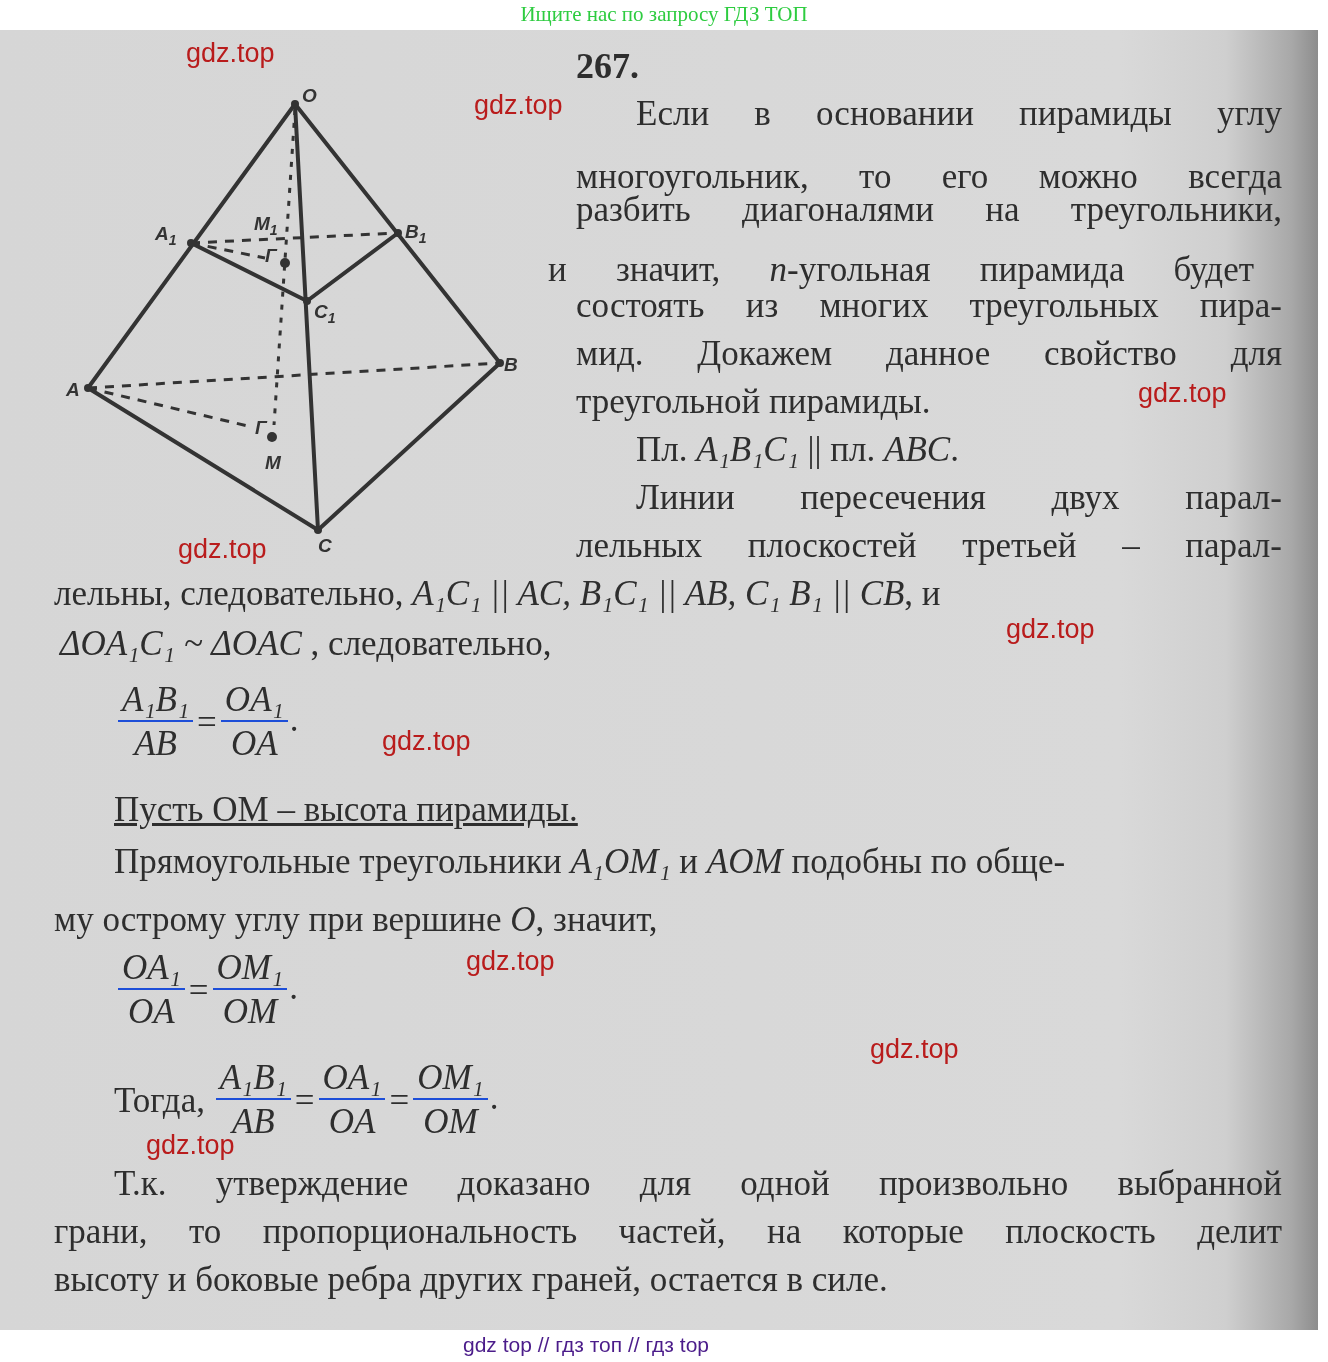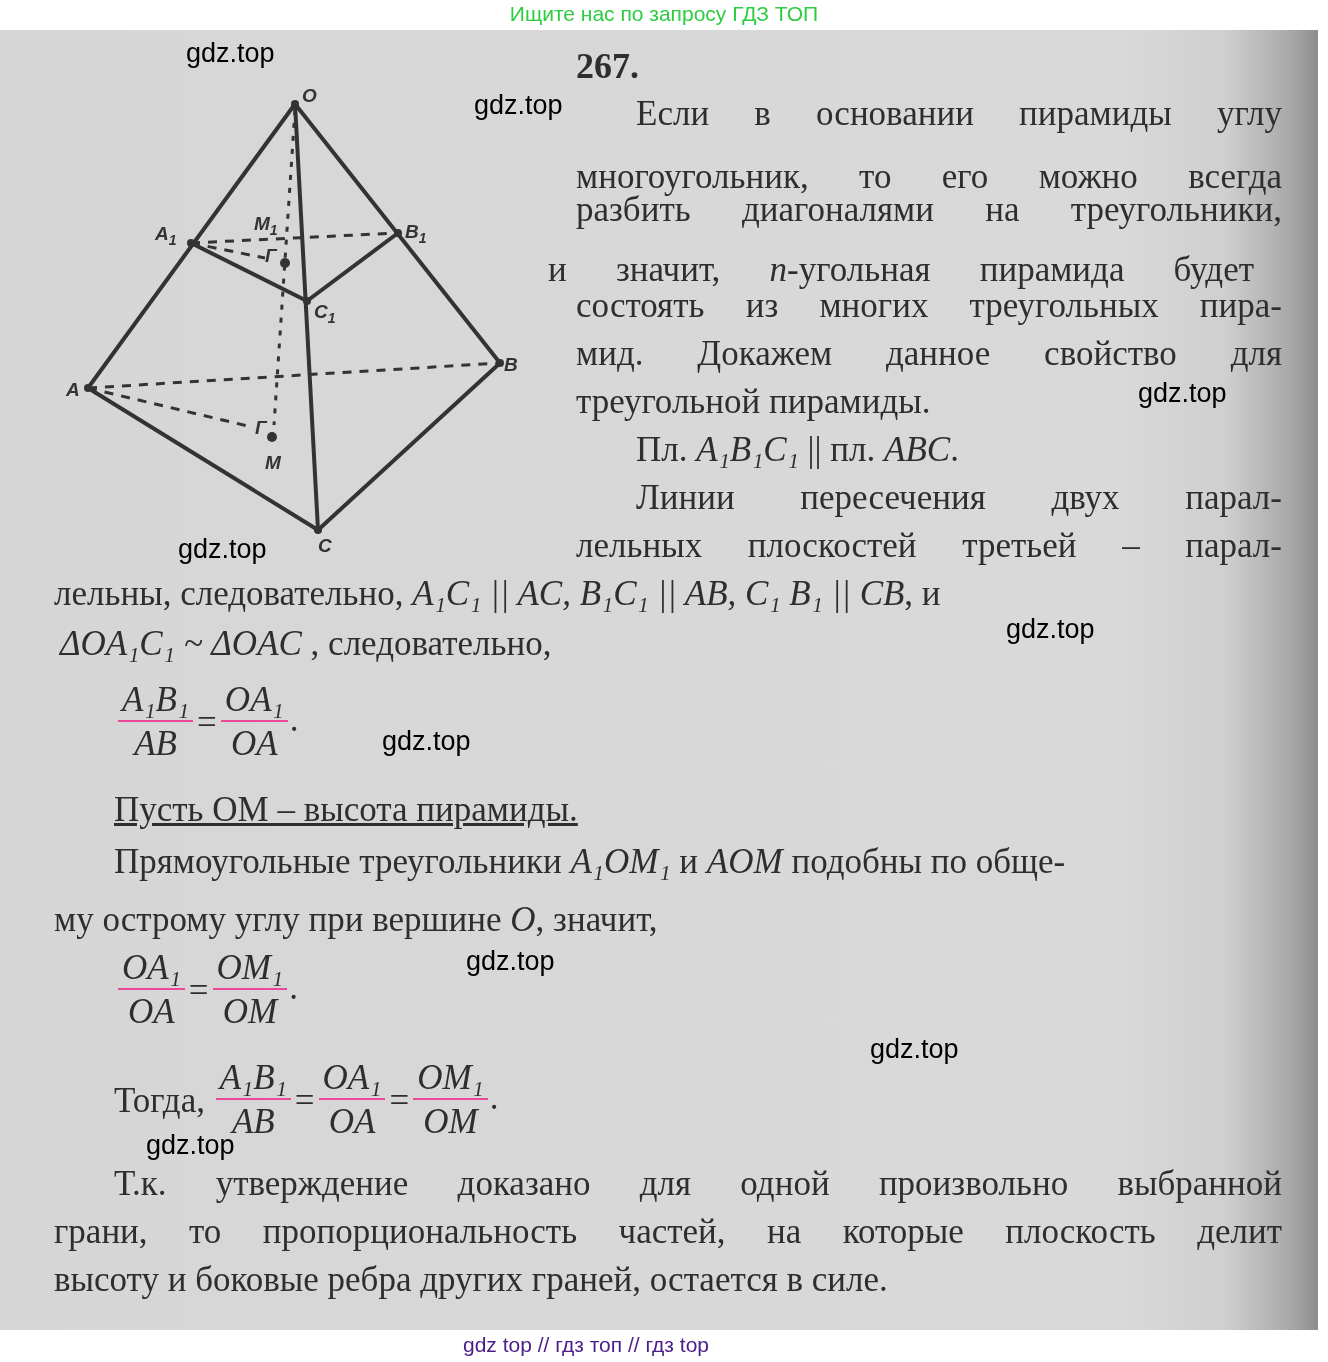--- a/index.html
+++ b/index.html
@@ -1,30 +1,30 @@
 <!DOCTYPE html>
 <html><head>
 <meta charset="utf-8">
 <style>
   html, body { margin:0; padding:0; }
   body { width:1328px; height:1362px; background:#ffffff; position:relative; overflow:hidden;
          font-family:"Liberation Serif", serif; }
   .top-banner { position:absolute; left:0; top:0; width:1328px; height:30px; text-align:center;
-         font-family:Liberation Sans, sans-serif; font-size:21px; line-height:28px; color:#2ecc40; }
+         font-family:Liberation Serif, serif; font-size:21px; line-height:28px; color:#2ecc40; }
   .page { position:absolute; left:0; top:30px; width:1318px; height:1300px;
          background:linear-gradient(90deg,#d6d6d6 0%,#d9d9d9 85%,#cfcfcf 93%,#a8a8a8 98%,#8d8d8d 100%); }
   .bottom-banner { position:absolute; left:0; top:1330px; width:1172px; height:32px; text-align:center;
          font-family:"Liberation Sans", sans-serif; font-size:21px; line-height:30px; color:#4b1c8a; }
   .txt { position:absolute; color:#2e2e2e; font-size:35px; line-height:48px; white-space:nowrap; }
   .j { text-align:justify; text-align-last:justify; }
   .it { font-style:italic; }
   .num { font-weight:bold; font-size:36px; }
-  .wm { position:absolute; font-family:"Liberation Sans", sans-serif; font-size:27px; color:#000000; }
+  .wm { position:absolute; font-family:"Liberation Sans", sans-serif; font-size:27px; color:#b91c1c; }
   .frac { display:inline-block; vertical-align:middle; text-align:center; font-style:italic; margin:0 2px; }
-  .frac .n { display:block; border-bottom:2px solid #ec4899; padding:0 4px; line-height:40px; }
+  .frac .n { display:block; border-bottom:2px solid #1d4ed8; padding:0 4px; line-height:40px; }
   .frac .d { display:block; line-height:44px; }
   .eq { display:inline-block; vertical-align:middle; margin:0 2px; }
   svg.diagram { position:absolute; left:0; top:0; }
   .lbl { font-family:"Liberation Sans", sans-serif; font-weight:bold; font-style:italic; font-size:19px; fill:#333; }
 </style>
 </head>
 <body>
 
 <div class="top-banner">Ищите нас по запросу ГДЗ ТОП</div>
 

